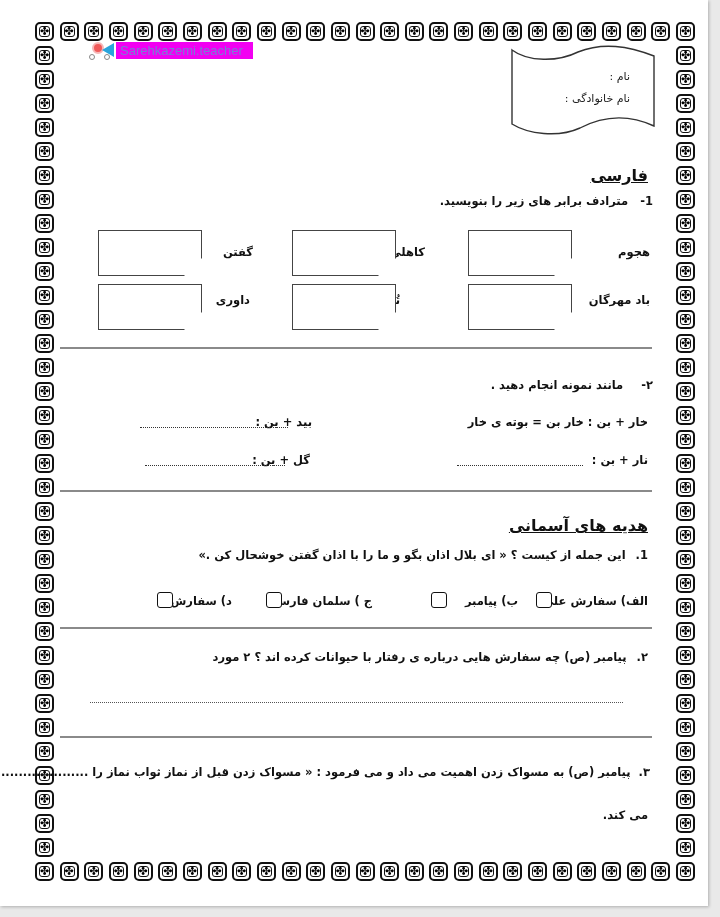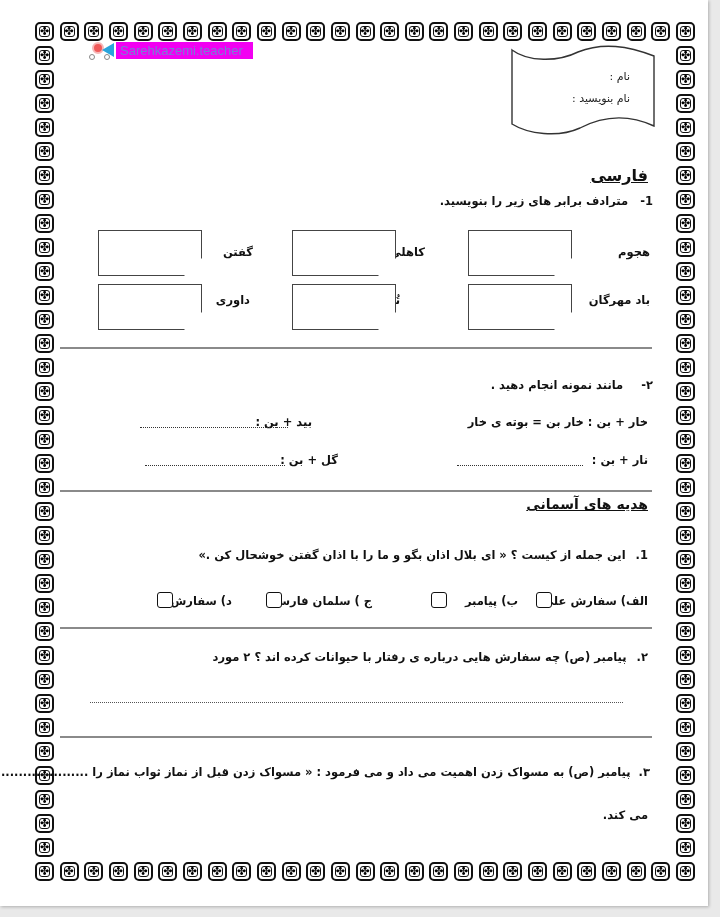--- a/index.html
+++ b/index.html
@@ -193,21 +193,21 @@
     </div>
     <span class="wm-text">Sarehkazemi.teacher</span>
   </div>
 
   <div class="name-banner">
     <svg width="150" height="92" viewBox="0 0 150 92">
       <path d="M4 6 C 20 18, 50 18, 70 8 C 95 -2, 120 2, 146 12 L 146 82 C 120 70, 95 72, 72 84 C 50 94, 20 90, 4 80 Z" fill="#fff" stroke="#333" stroke-width="1.4"></path>
     </svg>
     <div class="lines">
       <div>نام :</div>
-      <div>نام بنویسید :</div>
+      <div>نام خانوادگی :</div>
     </div>
   </div>
 
   <div class="abs rtl bold title-u" style="right:60px; top:166px; font-size:16px;">فارسی</div>
   <div class="abs rtl bold q" style="right:55px; top:194px;">
     <span>1-</span>
     <span style="margin-right:8px;">مترادف برابر های زیر را بنویسید.</span>
   </div>
 
   <div class="abs rtl bold q" style="right:58px; top:245px;">هجوم</div>
@@ -228,26 +228,26 @@
 
   <div class="abs rtl bold q" style="right:55px; top:378px;">
     <span>۲-</span>
     <span style="margin-right:14px;">مانند نمونه انجام دهید .</span>
   </div>
   <div class="abs rtl bold q" style="right:60px; top:415px;">خار + بن :   خار بن = بوته ی خار</div>
   <div class="abs rtl bold q" style="right:396px; top:415px;">بید + بن :</div>
   <div class="dots" style="left:140px; width:148px; top:427px;"></div>
   <div class="abs rtl bold q" style="right:60px; top:453px;">نار + بن :</div>
   <div class="dots" style="left:457px; width:126px; top:465px;"></div>
-  <div class="abs rtl bold q" style="right:370px; top:453px;">گل + بن :</div>
+  <div class="abs rtl bold q" style="right:398px; top:453px;">گل + بن :</div>
   <div class="dots" style="left:145px; width:140px; top:465px;"></div>
 
   <div class="hr" style="top:490px;"></div>
 
-  <div class="abs rtl bold title-u" style="right:60px; top:496px; font-size:14px;">هدیه های آسمانی</div>
+  <div class="abs rtl bold title-u" style="right:60px; top:516px; font-size:16px;">هدیه های آسمانی</div>
   <div class="abs rtl bold q" style="right:60px; top:548px;">
     <span>1.</span>
     <span style="margin-right:6px;">این جمله از کیست ؟ « ای بلال اذان بگو و ما را با اذان گفتن خوشحال کن .»</span>
   </div>
 
   <div class="abs rtl bold q" style="right:60px; top:594px;">الف) سفارش علی</div>
   <div class="chk" style="left:536px; top:592px;"></div>
   <div class="abs rtl bold q" style="right:190px; top:594px;">ب) پیامبر</div>
   <div class="chk" style="left:431px; top:592px;"></div>
   <div class="abs rtl bold q" style="right:336px; top:594px;">ج ) سلمان فارسی</div>

